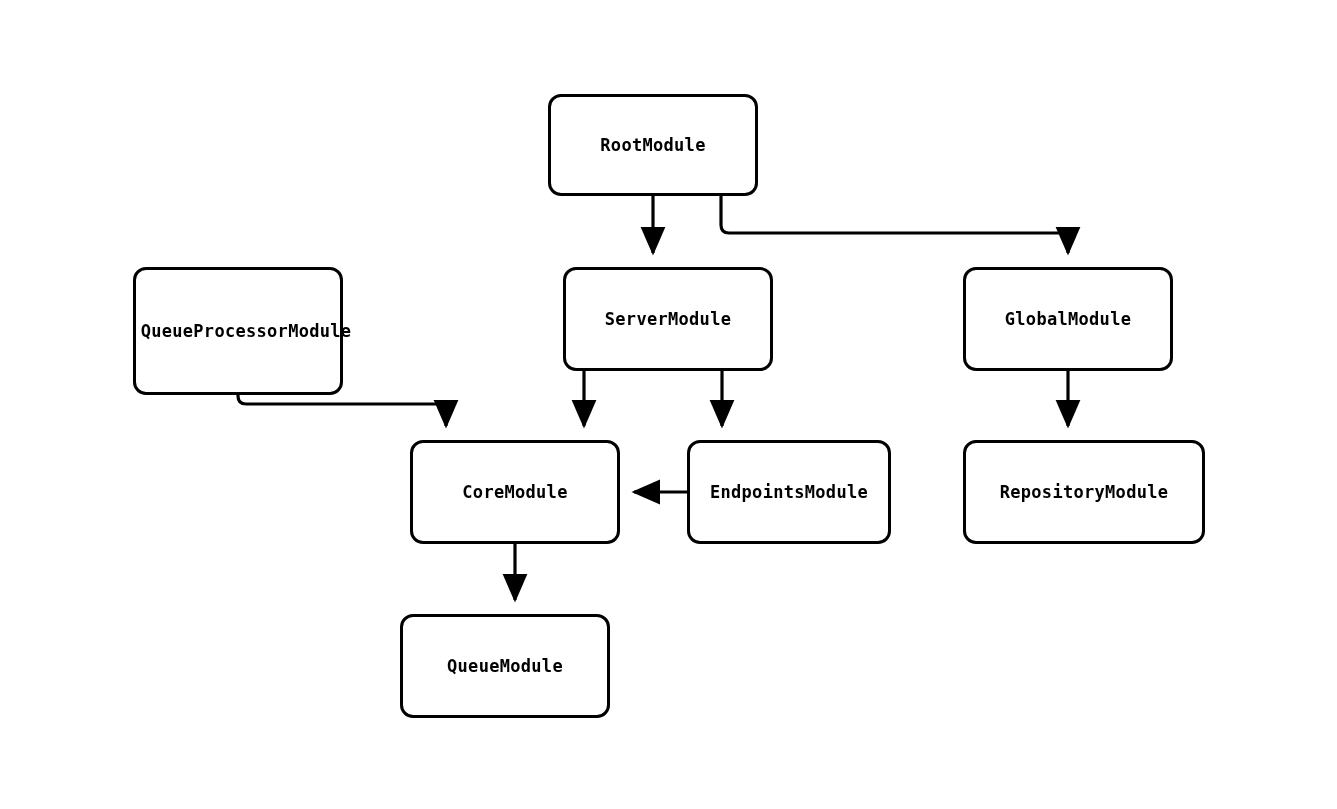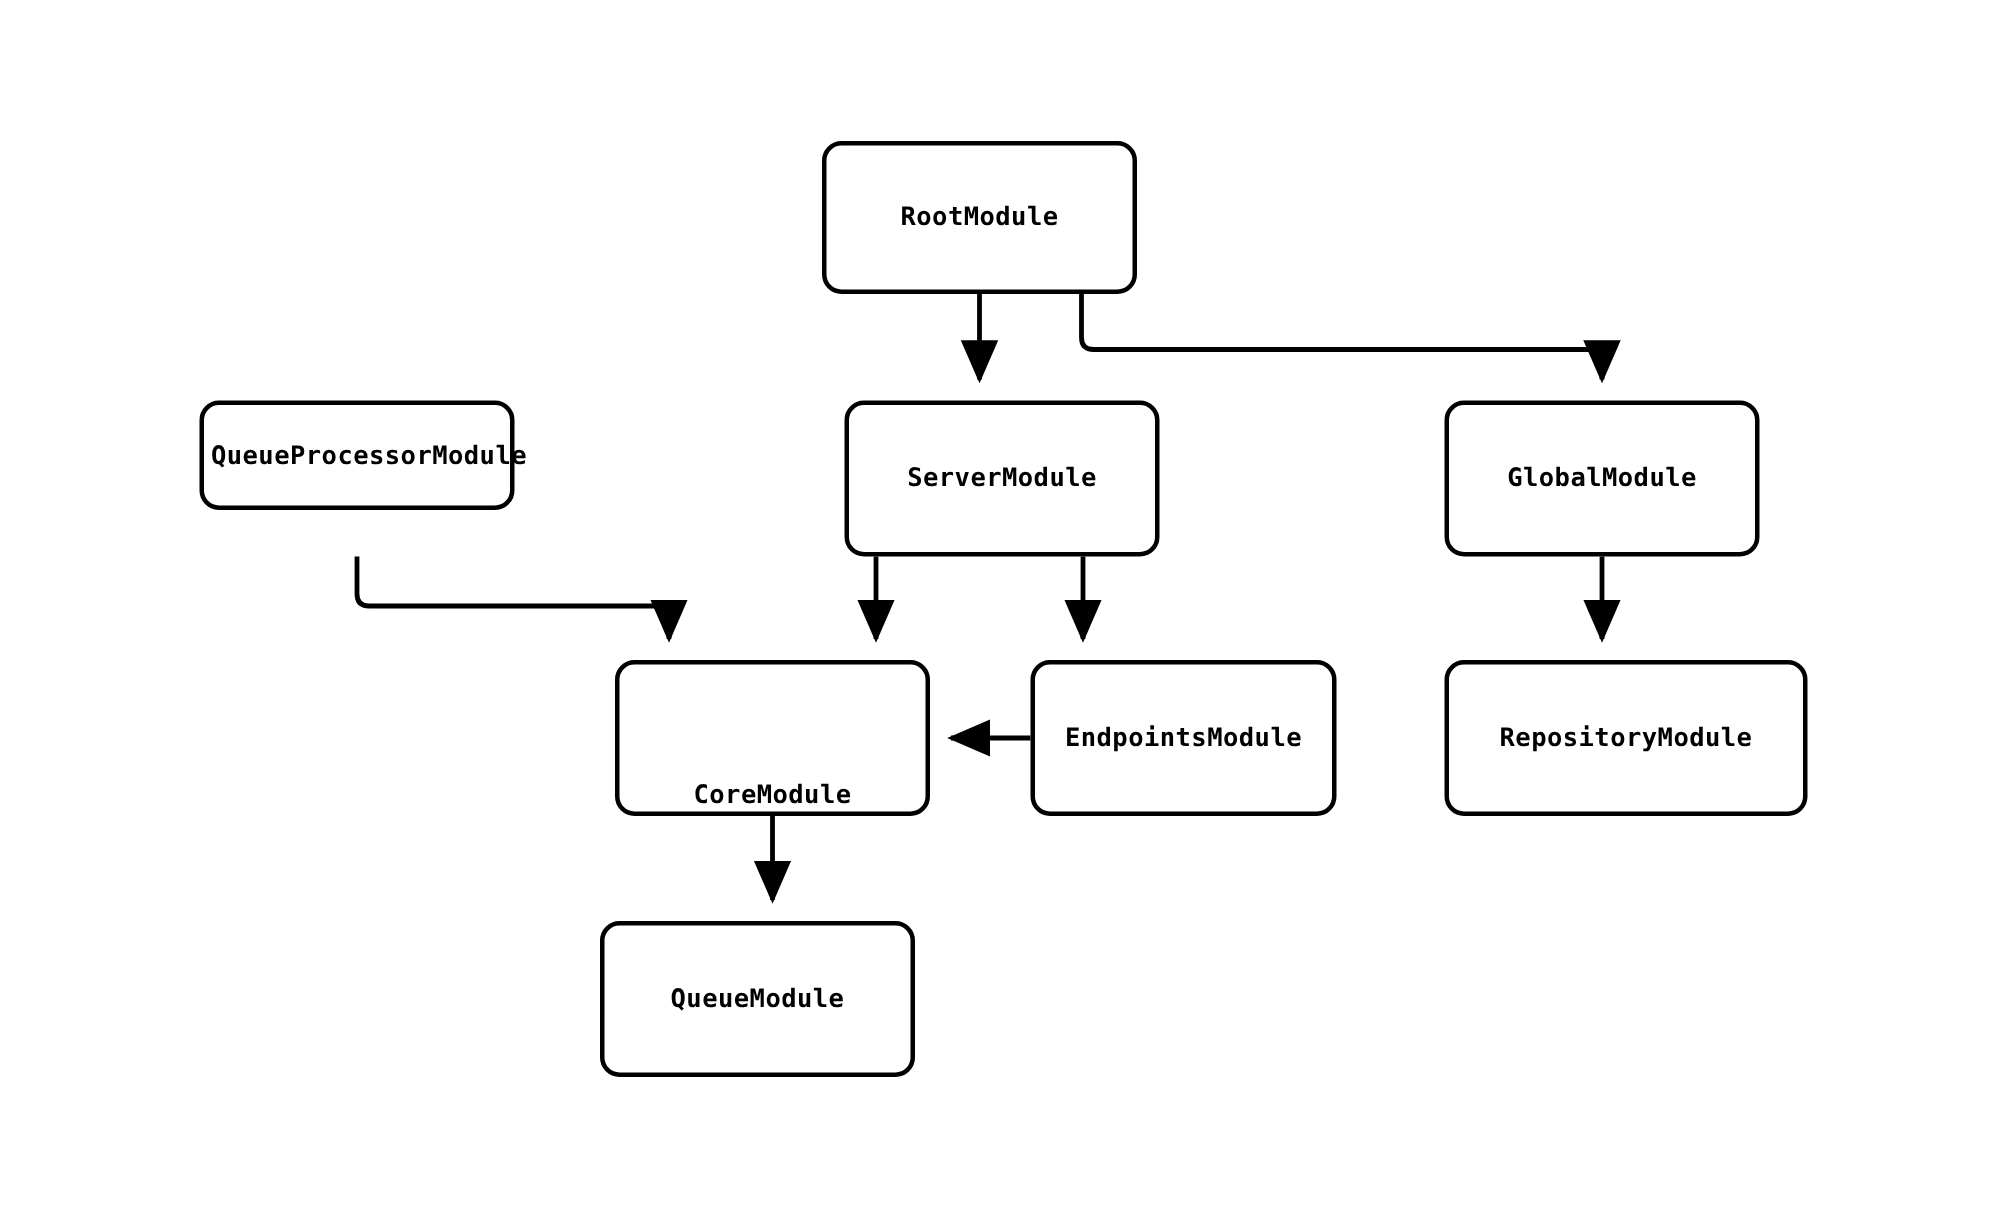--- a/index.html
+++ b/index.html
@@ -73,36 +73,36 @@
     <path d="M 1068 371 L 1068 426" fill="none" stroke="#000000" stroke-width="3.2" marker-end="url(#arrowhead)"></path>
 
     <path d="M 515 544 L 515 600" fill="none" stroke="#000000" stroke-width="3.2" marker-end="url(#arrowhead)"></path>
   </svg>
 
   <div class="node" style="left:548px; top:94px; width:210px; height:102px;">
     <div class="node-line">Root</div>
     <div class="node-line">Module</div>
   </div>
 
-  <div class="node" style="left:133px; top:267px; width:210px; height:73px;padding-left:16px;">
+  <div class="node" style="left:133px; top:267px; width:210px; height:128px;padding-left:16px;">
     <div class="node-line">QueueProcessor</div>
     <div class="node-line">Module</div>
   </div>
 
   <div class="node" style="left:563px; top:267px; width:210px; height:104px;">
     <div class="node-line">Server</div>
     <div class="node-line">Module</div>
   </div>
 
   <div class="node" style="left:963px; top:267px; width:210px; height:104px;">
     <div class="node-line">Global</div>
     <div class="node-line">Module</div>
   </div>
 
-  <div class="node" style="left:410px; top:440px; width:210px; height:104px;align-items:flex-end;">
+  <div class="node" style="left:410px; top:440px; width:210px; height:104px;">
     <div class="node-line">Core</div>
     <div class="node-line">Module</div>
   </div>
 
   <div class="node" style="left:687px; top:440px; width:204px; height:104px;">
     <div class="node-line">Endpoints</div>
     <div class="node-line">Module</div>
   </div>
 
   <div class="node" style="left:963px; top:440px; width:242px; height:104px;">

